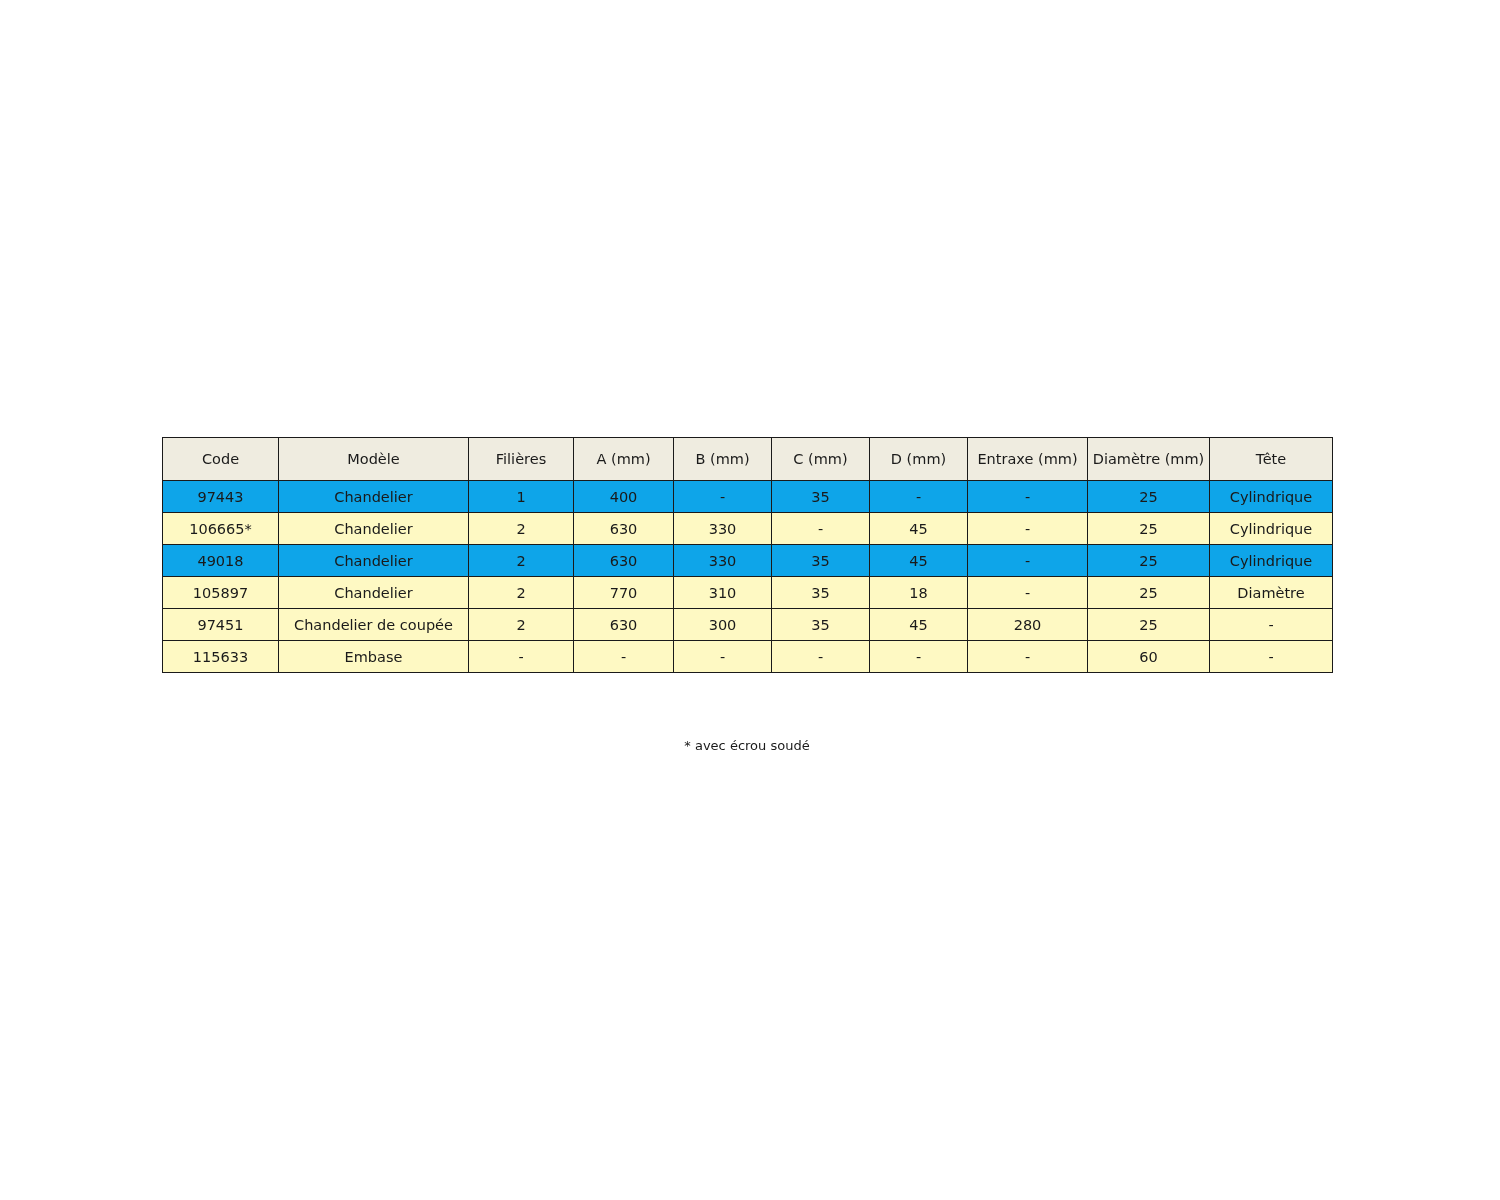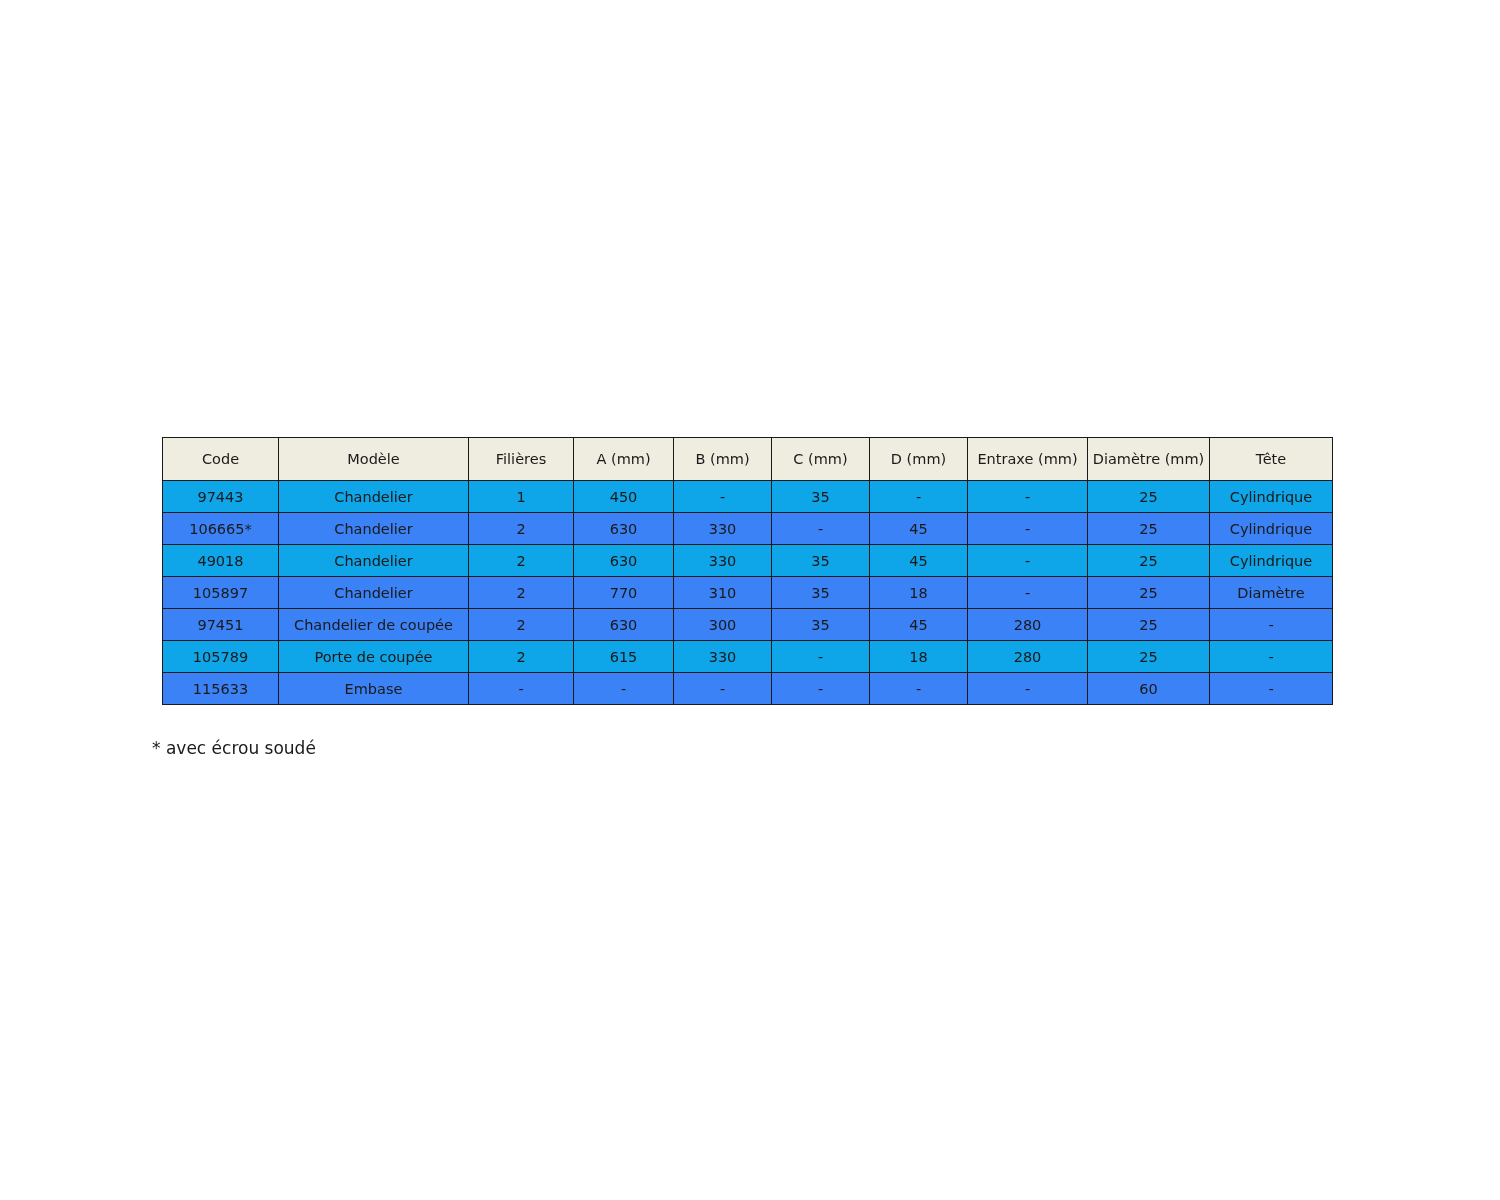--- a/index.html
+++ b/index.html
@@ -48,29 +48,29 @@
   table.spec thead td {
     background: #efece0;
     height: 42px;
     font-size: 14.5px;
     margin-top: 12px;
   }
   table.spec tbody tr.odd td {
     background: #0ea5e9;
   }
   table.spec tbody tr.even td {
-    background: #3b82f6;
+    background: #fef9c3;
   }
   .footnote {
     position: absolute;
-    left: 152px;
+    left: 162px;
     top: 738px;
     width: 1170px;
-    text-align: left;
-    font-size: 17px;
+    text-align: center;
+    font-size: 13px;
     color: #1a1a1a;
   }
   
   col.c-code      { width: 116px; }
   col.c-modele    { width: 190px; }
   col.c-filieres  { width: 105px; }
   col.c-a         { width: 100px; }
   col.c-b         { width: 98px; }
   col.c-c         { width: 98px; }
   col.c-d         { width: 98px; }
@@ -109,21 +109,21 @@
           <td>Entraxe (mm)</td>
           <td>Diamètre (mm)</td>
           <td>Tête</td>
         </tr>
       </thead>
       <tbody>
         <tr class="odd">
           <td>97443</td>
           <td>Chandelier</td>
           <td>1</td>
-          <td>450</td>
+          <td>400</td>
           <td>-</td>
           <td>35</td>
           <td>-</td>
           <td>-</td>
           <td>25</td>
           <td>Cylindrique</td>
         </tr>
         <tr class="even">
           <td>106665*</td>
           <td>Chandelier</td>
@@ -165,32 +165,20 @@
           <td>Chandelier de coupée</td>
           <td>2</td>
           <td>630</td>
           <td>300</td>
           <td>35</td>
           <td>45</td>
           <td>280</td>
           <td>25</td>
           <td>-</td>
         </tr>
-        <tr class="odd">
-          <td>105789</td>
-          <td>Porte de coupée</td>
-          <td>2</td>
-          <td>615</td>
-          <td>330</td>
-          <td>-</td>
-          <td>18</td>
-          <td>280</td>
-          <td>25</td>
-          <td>-</td>
-        </tr>
         <tr class="even">
           <td>115633</td>
           <td>Embase</td>
           <td>-</td>
           <td>-</td>
           <td>-</td>
           <td>-</td>
           <td>-</td>
           <td>-</td>
           <td>60</td>

